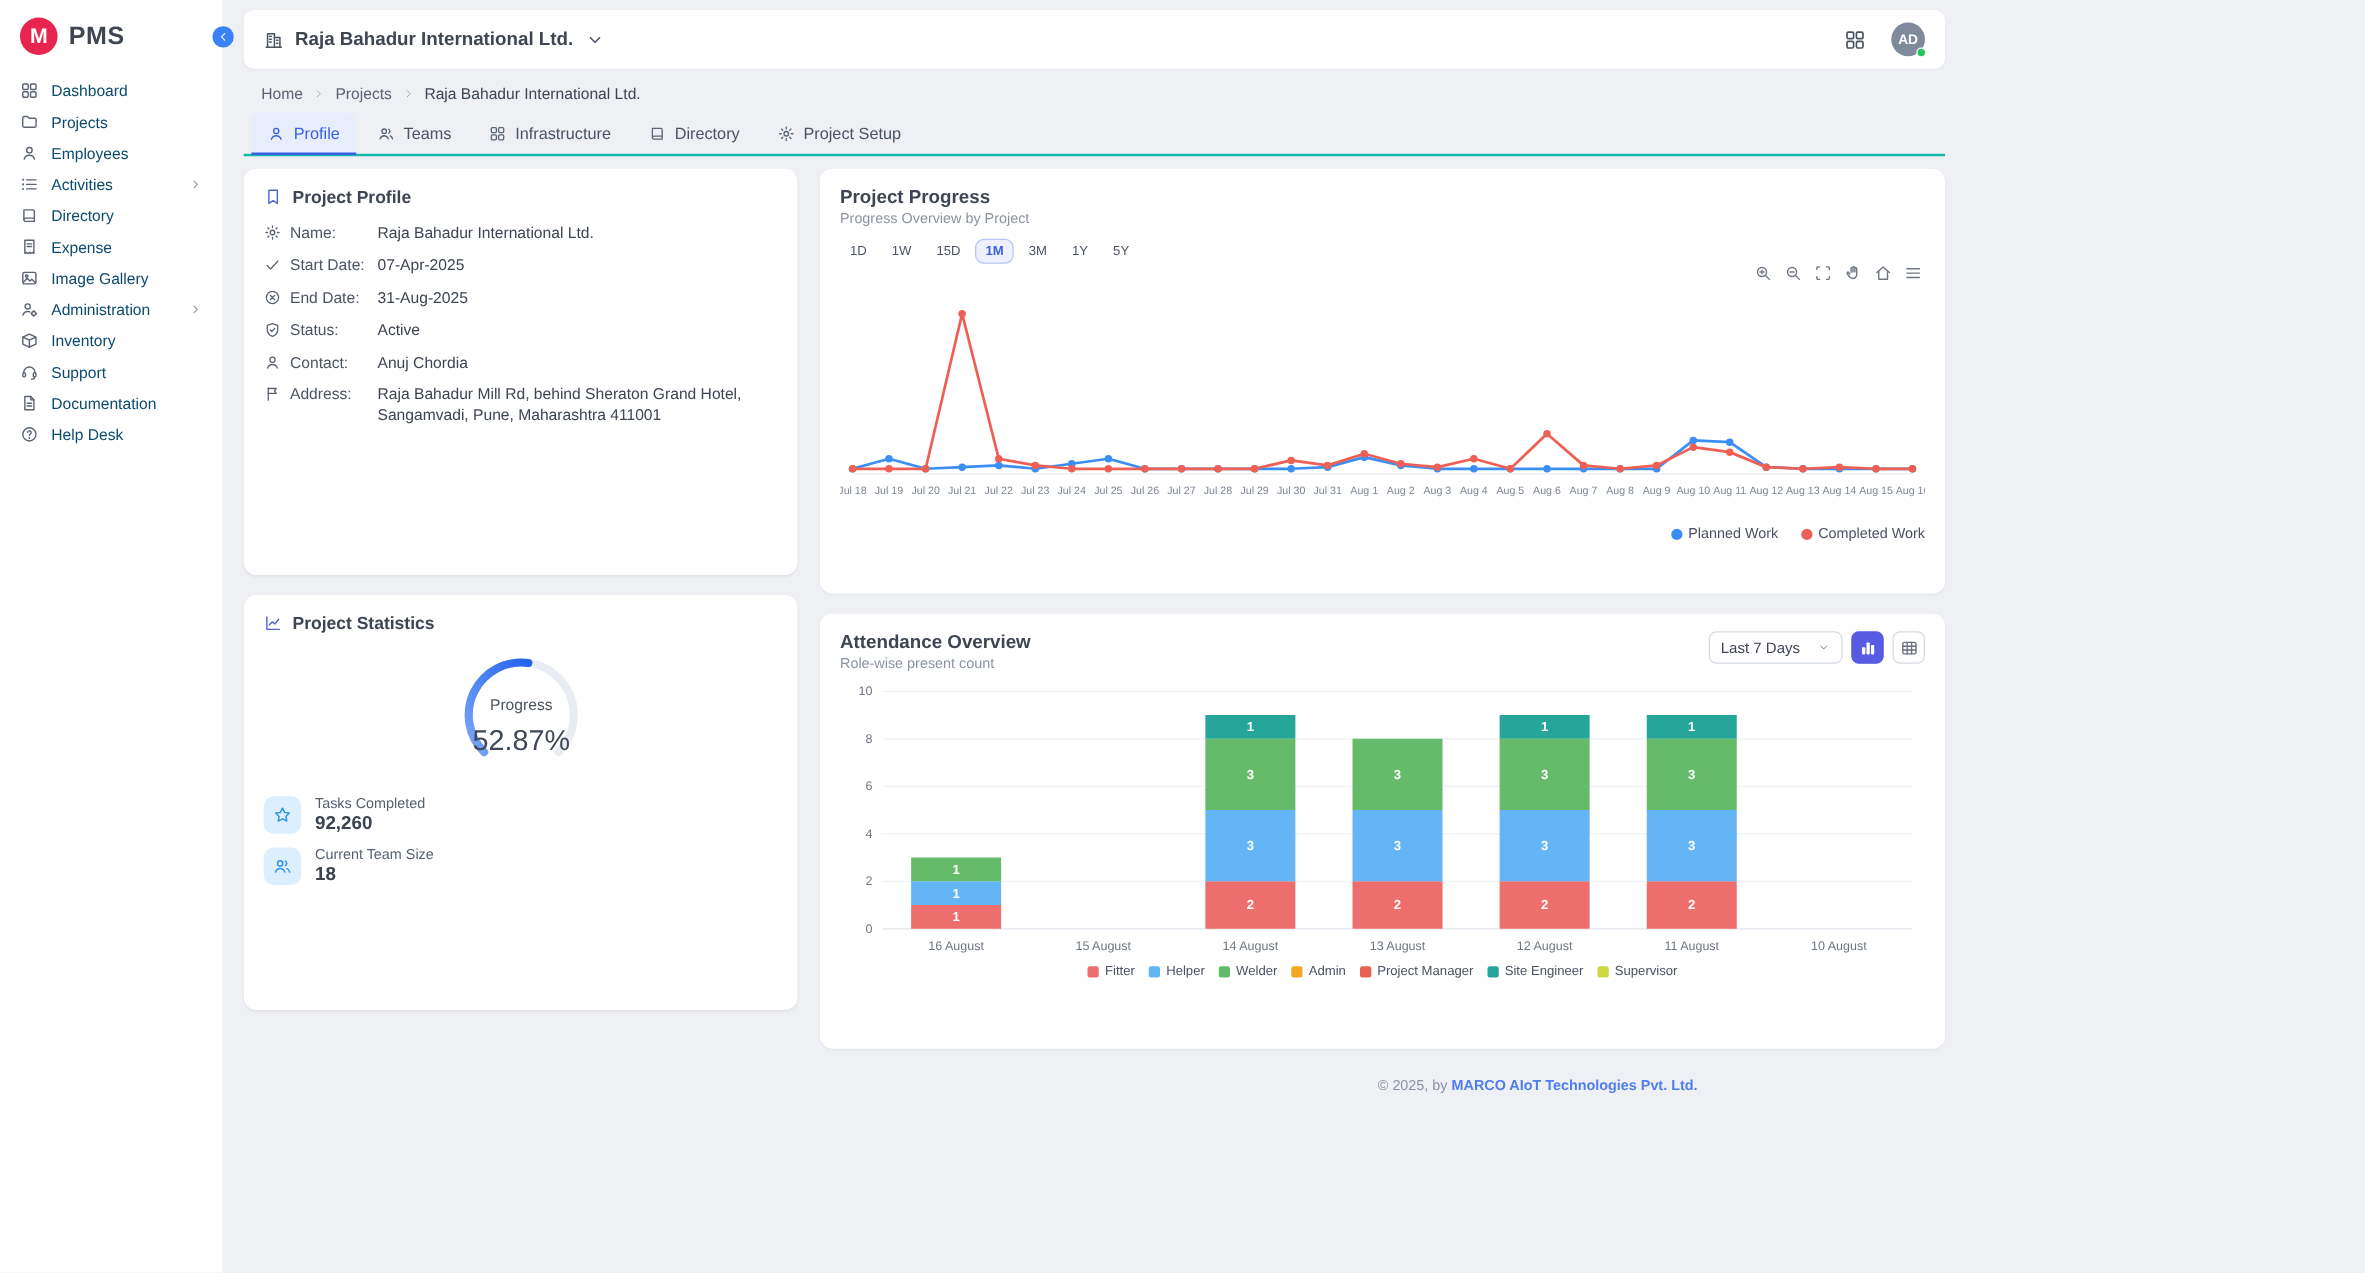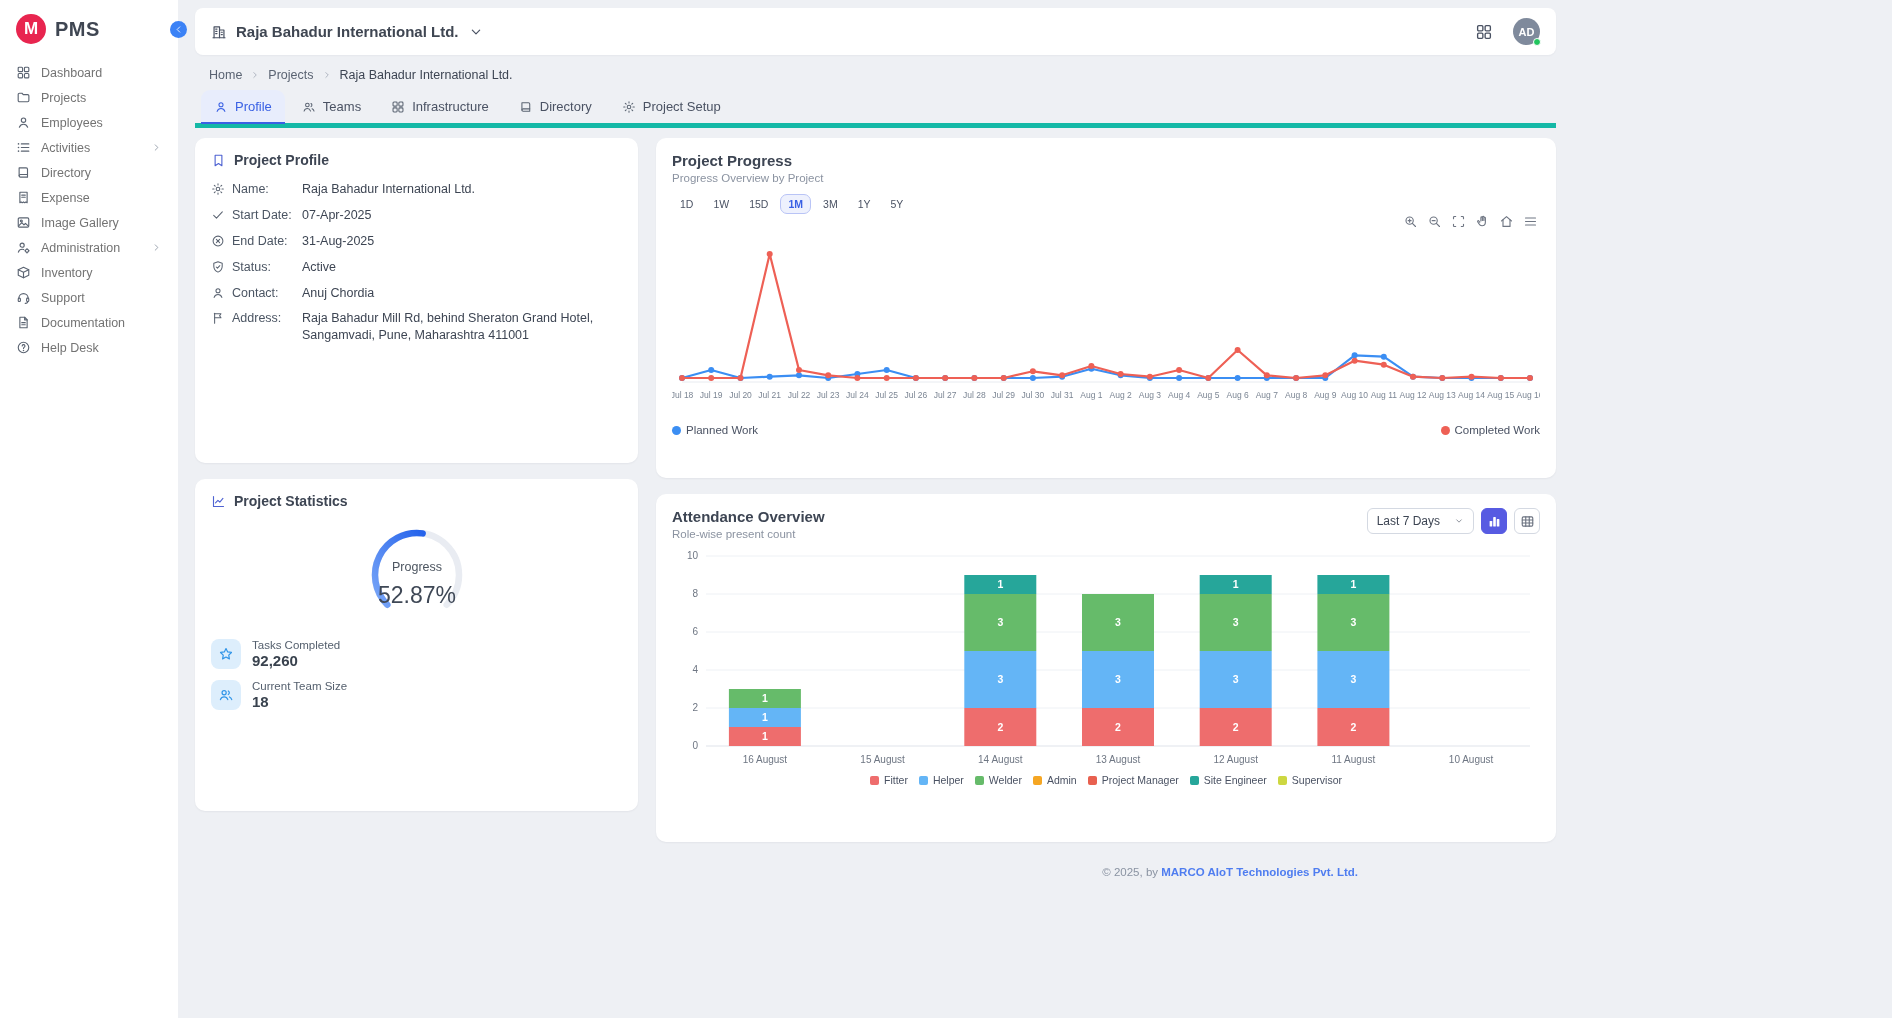--- a/index.html
+++ b/index.html
@@ -7,42 +7,42 @@
 :root{--primary:#575be2;--accent:#3a61e4;--logo:#e8254f;--success:#22c55e}
 svg{font-family:"Liberation Sans",sans-serif}
 .icn{width:100%;height:100%;display:block}
 .icn-wrap{display:inline-flex;width:14px;height:14px;flex:none;align-items:center;justify-content:center}
 
 .sidebar{position:fixed;left:0;top:0;width:178px;height:100%;background:#fff;z-index:5}
 .logo-row{display:flex;align-items:center;gap:9px;padding:14px 16px 10px;cursor:pointer}
 .logo-badge{width:30px;height:30px;border-radius:50%;background:var(--logo);color:#fff;display:flex;align-items:center;justify-content:center;font-weight:bold;font-size:17px}
 .logo-text{font-size:20px;font-weight:bold;color:#3f4652;letter-spacing:.5px}
 .sb-menu{margin-top:6px}
-.sb-item{display:flex;align-items:center;gap:10px;padding:5px 16px;height:25px;color:#737373;font-size:12.5px;cursor:pointer}
+.sb-item{display:flex;align-items:center;gap:10px;padding:5px 16px;height:25px;color:#0c4a6e;font-size:12.5px;cursor:pointer}
 .sb-item .icn-wrap{width:15px;height:15px;color:#5b6472}
 .sb-chevron{margin-left:auto;width:11px;height:11px;color:#8a93a2;display:inline-flex}
 .collapse-btn{position:fixed;left:170px;top:21px;width:17px;height:17px;border-radius:50%;background:#3b82f6;color:#fff;border:none;display:flex;align-items:center;justify-content:center;z-index:6;cursor:pointer;padding:0}
 .collapse-btn .icn-wrap{width:11px;height:11px;color:#fff}
 
 .main{margin-left:195px;width:1361px}
 .topbar{margin-top:8px;height:47px;background:#fff;border-radius:8px;display:flex;align-items:center;padding:0 16px;box-shadow:0 1px 2px rgba(16,24,40,.04)}
 .company-select{display:flex;align-items:center;gap:9px;cursor:pointer}
 .company-select .icn-wrap{width:16px;height:16px;color:#4a5263}
 .company-name{font-size:15px;font-weight:bold;color:#3f4652}
 .cmp-chev{width:13px;height:13px;color:#6b7280;display:inline-flex}
 .topbar-right{margin-left:auto;display:flex;align-items:center;gap:20px}
 .icon-btn{background:none;border:none;cursor:pointer;width:18px;height:18px;color:#4a5263;padding:0}
 .avatar{position:relative;width:27px;height:27px;border-radius:50%;background:#7f8a9c;color:#fff;font-size:11px;font-weight:bold;display:flex;align-items:center;justify-content:center;cursor:pointer}
 .status-dot{position:absolute;right:-1px;bottom:-1px;width:8px;height:8px;border-radius:50%;background:var(--success);border:1.5px solid #fff}
 .breadcrumb{display:flex;align-items:center;gap:8px;margin:13px 0 0 14px;font-size:12.5px;color:#5a6372}
 .bc-item{cursor:pointer}
 .bc-item.last{color:#3d4553}
 .bc-sep{width:10px;height:10px;color:#9aa2b0;display:inline-flex}
 
-.tab-bar{display:flex;gap:4px;margin-top:8px;border-bottom:5px solid #14b8a6;padding:0 6px}
+.tab-bar{display:flex;gap:4px;margin-top:8px;border-bottom:2px solid #14b8a6;padding:0 6px}
 .tab{display:flex;align-items:center;gap:7px;padding:9px 13px;font-size:13px;color:#4a5263;cursor:pointer;position:relative}
 .tab .icn-wrap{width:14px;height:14px;color:#5b6472}
 .tab.active{color:var(--accent);background:#e8edfc;border-radius:9px 9px 0 0}
 .tab.active .icn-wrap{color:var(--accent)}
 .tab.active::after{content:"";position:absolute;left:0;right:0;bottom:-1px;height:2px;background:var(--accent)}
 
 .content{display:flex;gap:18px;margin-top:10px;align-items:flex-start}
 .card{background:#fff;border-radius:10px;box-shadow:0 1px 2px rgba(16,24,40,.05);padding:14px 16px;overflow:hidden}
 .col-left{width:443px;flex:none;display:flex;flex-direction:column;gap:16px}
 .col-right{flex:1;display:flex;flex-direction:column;gap:16px}
@@ -71,21 +71,21 @@
 .progress-card{height:340px;position:relative}
 .card-h2{font-size:15px;font-weight:bold;color:#3d4553}
 .subtitle{font-size:11.5px;color:#8b93a1;margin-top:3px}
 .ranges{display:flex;gap:4px;margin-top:10px}
 .range-btn{border:1px solid transparent;background:transparent;font-size:10.5px;color:#4a5263;padding:3px 7px;border-radius:7px;cursor:pointer;font-family:inherit}
 .range-btn.active{color:var(--accent);background:#eef1fd;border-color:#b9c4f6;font-weight:bold}
 .chart-toolbar{position:absolute;right:18px;top:76px;display:flex;gap:9px}
 .tb-icn{width:15px;height:15px;color:#6f7683;display:inline-flex;cursor:pointer}
 .line-svg{margin-top:10px;display:block}
 .ax{font-size:8.5px;fill:#7c8694}
-.legend{display:flex;justify-content:space-between;gap:28px;margin-top:2px}
+.legend{display:flex;justify-content:flex-end;gap:18px;margin-top:2px}
 .legend-item{display:flex;align-items:center;gap:5px;font-size:11.5px;color:#4a5263;cursor:pointer}
 .dot{width:9px;height:9px;border-radius:50%;flex:none}
 
 .attendance-card{height:348px}
 .att-head{display:flex;align-items:flex-start}
 .att-controls{margin-left:auto;display:flex;align-items:center;gap:7px}
 .select{display:flex;align-items:center;gap:14px;border:1px solid #d4d9e2;border-radius:6px;padding:5px 9px;font-size:12px;color:#3d4553;cursor:pointer;background:#fff}
 .select .icn-wrap{width:10px;height:10px;color:#6b7280}
 .toggle-btn{width:26px;height:26px;border-radius:6px;border:1px solid #d4d9e2;background:#fff;color:#6b7280;display:flex;align-items:center;justify-content:center;cursor:pointer;padding:0}
 .toggle-btn .icn-wrap{width:15px;height:15px}

